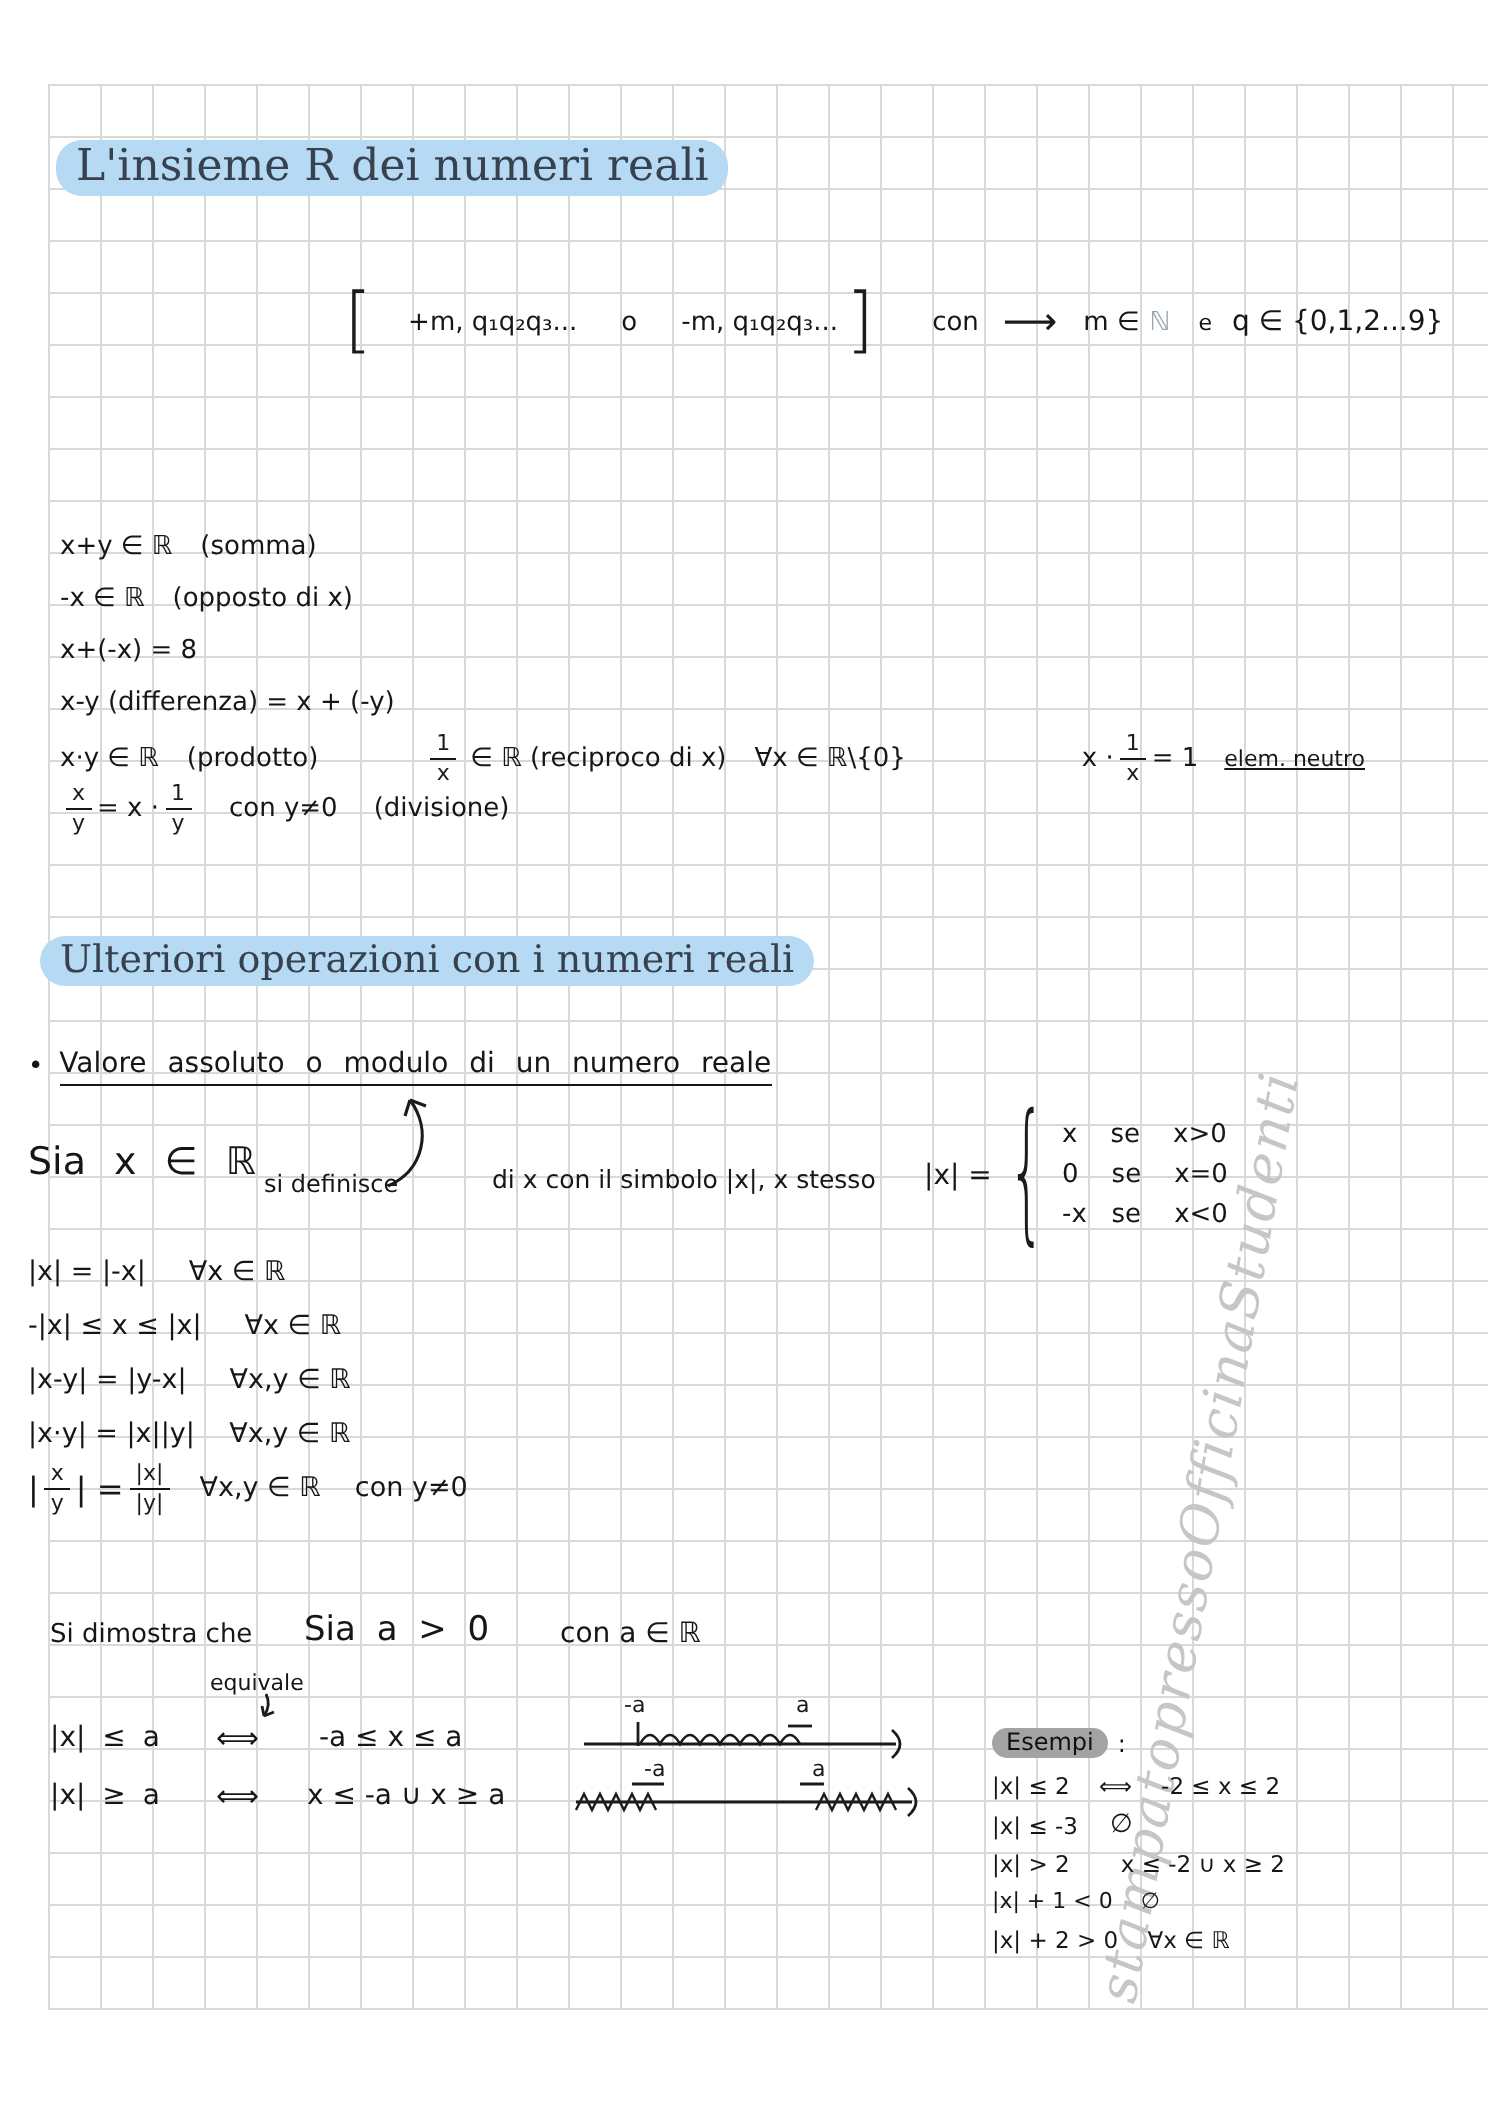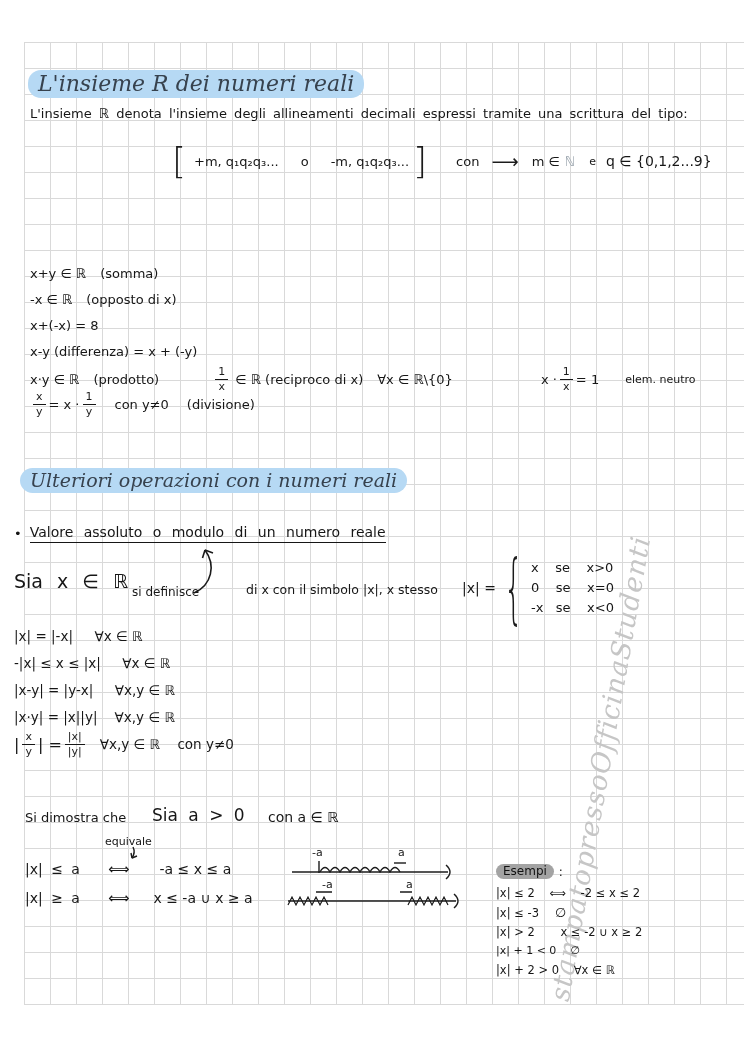--- a/index.html
+++ b/index.html
@@ -5,21 +5,21 @@
   html,body{margin:0;padding:0;}
   .page{position:relative;width:744px;height:1052px;background:#ffffff;overflow:hidden;
         font-family:"DejaVu Sans",sans-serif;color:#1b1b1b;}
   .grid{position:absolute;left:24px;top:42px;width:720px;height:963px;
         background-image:linear-gradient(to right,#d9d9d9 1px,transparent 1px),
                          linear-gradient(to bottom,#d9d9d9 1px,transparent 1px);
         background-size:26px 26px;z-index:1;}
   .abs{position:absolute;z-index:3;}
   .hand{font-family:"DejaVu Sans",sans-serif;font-size:13px;color:#161616;}
   .pre{white-space:pre;}
-  .hl-blue{background:#b6d9f4;border-radius:13px;padding:1px 10px 2px;font-style:italic;}
+  .hl-blue{background:#b6d9f4;border-radius:13px;padding:1px 10px 2px;}
   .title-serif{font-family:"DejaVu Serif","Liberation Serif",serif;color:#37424e;}
   .t1{font-size:22px;}
   .t2{font-size:19px;}
   .opstitle{font-size:16px;letter-spacing:1px;font-weight:bold;border-radius:11px;padding:0 8px 1px;}
   .note{margin-left:14px;}
   .frac{display:inline-flex;flex-direction:column;align-items:center;font-size:11px;line-height:1.05;vertical-align:middle;margin:0 3px;}
   .frac .num{border-bottom:1.3px solid #161616;padding:0 3px 1px;}
   .frac .den{padding-top:1px;}
   .flexrow{display:flex;align-items:center;}
   .bracket{font-size:36px;font-weight:200;line-height:36px;font-family:"DejaVu Sans",sans-serif;}
@@ -41,25 +41,24 @@
   svg{overflow:visible;}
 </style>
 </head>
 <body>
 
 <div class="page">
   <div class="grid"></div>
   <div class="watermark">stampatopressoOfficinaStudenti</div>
 
   <div class="abs hl-blue title-serif t1" style="left:28px;top:70px;">L'insieme R dei numeri reali</div>
-  <div class="abs hand" style="left:30px;top:106px;width:705px;word-spacing:3px;">L'insieme ℝ denota l'insieme degli allineamenti decimali espressi tramite una scrittura del tipo:</div>
 
   <div class="abs flexrow" style="left:172px;top:142px;height:38px;">
     <span class="bracket">[</span>
-    <span class="hand" style="margin-left:8px;">+m, q₁q₂q₃...</span>
+    <span class="hand" style="margin-left:18px;">+m, q₁q₂q₃...</span>
     <span class="hand" style="margin:0 22px;">o</span>
     <span class="hand">-m, q₁q₂q₃...</span>
     <span class="bracket" style="margin-left:4px;">]</span>
     <span class="hand" style="margin-left:29px;">con</span>
     <span class="arrow-glyph" style="margin-left:12px;">⟶</span>
     <span class="hand" style="margin-left:14px;">m ∈</span>
     <span class="hand nset" style="margin-left:5px;">ℕ</span>
     <span class="hand" style="margin-left:14px;font-size:11px;">e</span>
     <span class="hand" style="margin-left:10px;font-size:14px;">q ∈ {0,1,2...9}</span>
   </div>
@@ -85,21 +84,21 @@
       <span class="den">x</span>
     </span>
     <span class="hand" style="margin-left:4px;">∈ ℝ (reciproco di x)</span>
     <span class="hand" style="margin-left:14px;">∀x ∈ ℝ\{0}</span>
     <span class="hand" style="margin-left:88px;">x ·</span>
     <span class="frac">
       <span class="num">1</span>
       <span class="den">x</span>
     </span>
     <span class="hand">= 1</span>
-    <span class="hand small" style="margin-left:26px;">elem. neutro</span>
+    <span class="hand small" style="margin-left:13px;text-decoration:underline;">elem. neutro</span>
   </div>
 
   <div class="abs flexrow" style="left:30px;top:391px;">
     <span class="frac">
       <span class="num">x</span>
       <span class="den">y</span>
     </span>
     <span class="hand">= x ·</span>
     <span class="frac">
       <span class="num">1</span>
@@ -148,21 +147,21 @@
     <span class="hand" style="font-size:16px;">| =</span>
     <span class="frac">
       <span class="num">|x|</span>
       <span class="den">|y|</span>
     </span>
     <span class="hand pre" style="margin-left:12px;font-size:13.5px;">∀x,y ∈ ℝ    con y≠0</span>
   </div>
 
   <div class="abs hand" style="left:25px;top:810px;">Si dimostra che</div>
   <div class="abs hand med" style="left:152px;top:805px;word-spacing:5px;">Sia a &gt; 0</div>
-  <div class="abs hand" style="left:268px;top:809px;font-size:14px;text-align:center;">con a ∈ ℝ</div>
+  <div class="abs hand" style="left:280px;top:809px;font-size:14px;text-align:center;">con a ∈ ℝ</div>
 
   <div class="abs hand small" style="left:105px;top:835px;">equivale</div>
   <svg class="abs" style="left:126px;top:846px;" width="12" height="14" viewBox="0 0 12 14">
     <path d="M7,1 C 9,5 8,9 6,12" fill="none" stroke="#1b1b1b" stroke-width="1.4"></path>
     <path d="M6,12 l -1,-5 M6,12 l 5,-2" fill="none" stroke="#1b1b1b" stroke-width="1.4"></path>
   </svg>
 
   <div class="abs flexrow" style="left:25px;top:860px;">
     <span class="hand" style="font-size:14px;word-spacing:4px;">|x| ≤ a</span>
     <span class="hand" style="margin-left:28px;font-size:15px;">⟺</span>

